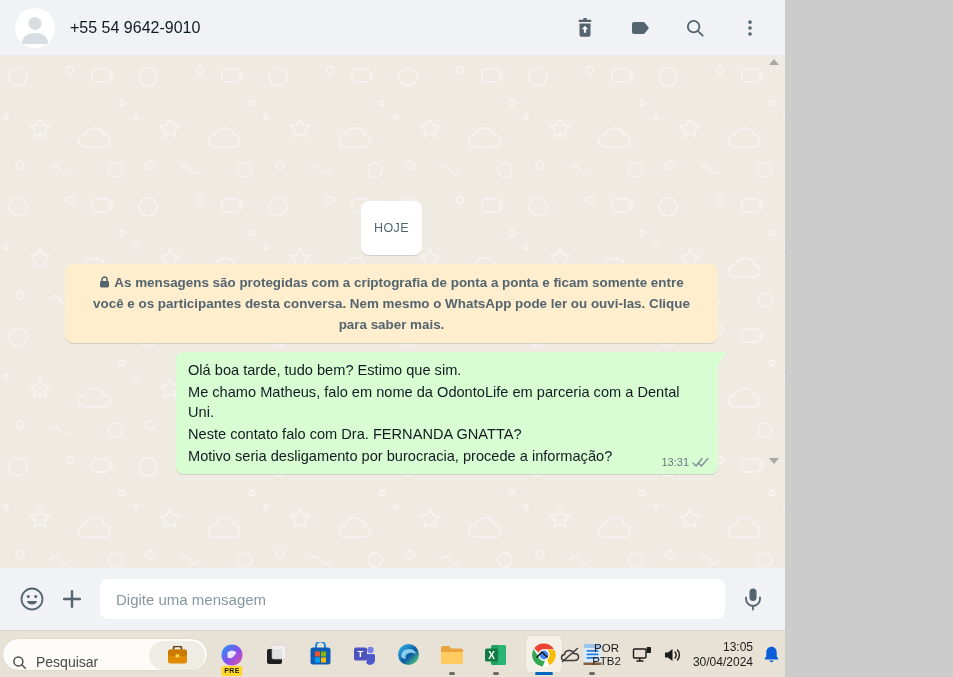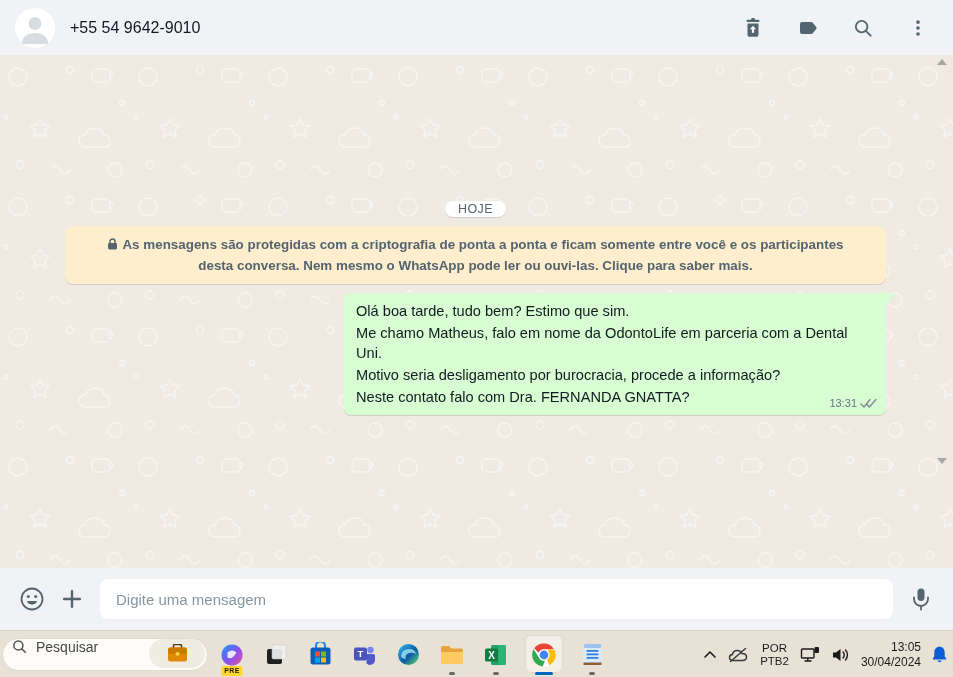--- a/index.html
+++ b/index.html
@@ -1,52 +1,52 @@
 <!DOCTYPE html>
 <html><head>
 <meta charset="utf-8">
 <style>
   * { margin:0; padding:0; box-sizing:border-box; }
   html,body { background:#ccc; }
   body { font-family:"Liberation Sans","DejaVu Sans",sans-serif; }
-  .app { position:relative; width:953px; height:677px; overflow:hidden; background:#efeae2; }
+  .app { position:relative; width:785px; height:677px; overflow:hidden; background:#efeae2; }
 
   
   .chat-header { position:relative; height:55px; background:#f0f2f5; display:flex; align-items:center; padding:0 18px 0 15px; z-index:5; }
   .avatar { width:40px; height:40px; border-radius:50%; background:#fff; overflow:hidden; flex:none; cursor:pointer; box-shadow:0 0 0 1px rgba(0,0,0,.04) inset; }
   .contact-name { margin-left:15px; font-size:16px; color:#111b21; cursor:pointer; }
   .header-actions { margin-left:auto; display:flex; align-items:center; gap:21px; }
   .icon-btn { width:34px; height:34px; border:none; background:transparent; display:flex; align-items:center; justify-content:center; cursor:pointer; border-radius:50%; }
 
   
   .chat-area { position:relative; height:513px; background:#efeae2; overflow:hidden; }
   .chat-pattern { position:absolute; inset:0; }
   .scroll-arrow { position:absolute; right:6px; width:0; height:0; border-left:5px solid transparent; border-right:5px solid transparent; cursor:pointer; }
   .scroll-up { top:4px; border-bottom:6px solid #a9a9a4; }
   .scroll-down { top:403px; border-top:6px solid #a9a9a4; }
   .chat-content { position:relative; display:flex; flex-direction:column; padding:146px 67px 0 65px; }
-  .date-badge { align-self:center; background:#fff; border-radius:8px; padding:1px 13px; font-size:12.5px; letter-spacing:.4px; color:#54656f; box-shadow:0 1px .5px rgba(11,20,26,.13); }
+  .date-badge { align-self:center; background:#fff; border-radius:8px; padding:20px 13px; font-size:12.5px; letter-spacing:.4px; color:#54656f; box-shadow:0 1px .5px rgba(11,20,26,.13); }
   .encryption-banner { margin-top:9px; background:#ffeecd; border-radius:8px; padding:8px 26px; text-align:center; font-size:13.4px; line-height:21px; color:#54656f; box-shadow:0 1px .5px rgba(11,20,26,.13); cursor:pointer;font-weight:bold; }
   .encryption-banner .lock { display:inline-block; vertical-align:-1px; margin-right:4px; }
   .message-row { display:flex; justify-content:flex-end; margin-top:9px; }
   .bubble { position:relative; background:#d9fdd3; border-radius:7px; border-top-right-radius:0; padding:8px 12px 8px 12px; max-width:542px; box-shadow:0 1px .5px rgba(11,20,26,.13); font-size:14.6px; color:#111b21; }
   .bubble-tail { position:absolute; top:0; right:-8px; }
   .msg-line { line-height:20px; }
   .msg-line + .msg-line { margin-top:2px; }
   .msg-meta { position:absolute; right:9px; bottom:6px; display:flex; align-items:center; gap:3px; font-size:11px; color:#667781; white-space:nowrap; }
 
   
   .composer { height:62px; background:#f0f2f5; display:flex; align-items:center; padding:0 12px; position:relative; z-index:5; }
   .composer .icon-btn { width:40px; height:40px; }
   .composer-input { flex:1; height:40px; margin:0 8px; border:none; outline:none; background:#fff; border-radius:8px; padding:0 16px; font-size:15px; color:#3b4a54; font-family:inherit; }
   .composer-input::placeholder { color:#8696a0; }
 
   
   .taskbar { position:relative; height:47px; background:#e8e2d6; border-top:1px solid #d9d3c5; }
-  .tb-search { position:absolute; left:2px; top:7px; width:206px; height:33px; border-radius:17px; background:#fdfcf9; border:1px solid #dfdace; display:flex; align-items:flex-start; padding-left:9px; cursor:pointer; }
+  .tb-search { position:absolute; left:2px; top:7px; width:206px; height:33px; border-radius:17px; background:#fdfcf9; border:1px solid #dfdace; display:flex; align-items:flex-end; padding-left:9px; cursor:pointer; }
   .tb-search-label { margin-left:9px; font-size:14px; color:#474747; }
   .search-highlight { margin-left:auto; margin-right:2px; width:56px; height:29px; border-radius:15px; background:#efece4; display:flex; align-items:center; justify-content:center; }
   .tb-apps { position:absolute; left:218px; top:0; height:47px; display:flex; align-items:center; gap:16px; }
   .tb-app { position:relative; width:28px; height:47px; display:flex; align-items:center; justify-content:center; cursor:pointer; }
   .tb-app .run-dot { position:absolute; bottom:3px; left:50%; transform:translateX(-50%); width:6px; height:3px; border-radius:2px; background:#6b6b68; }
   .tb-app.active { width:36px; }
   .tb-app.active .tile { position:absolute; inset:5px 0 6px 0; background:#f4f0e7; border-radius:5px; box-shadow:0 0 0 1px rgba(0,0,0,.03); }
   .tb-app.active .run-dot { width:18px; background:#0067c0; }
   .tb-app svg, .tb-app .ico { position:relative; }
   .pre-badge { position:absolute; bottom:2px; left:50%; transform:translateX(-50%); background:#ffd629; color:#211b00; font-size:7px; font-weight:bold; line-height:8px; padding:1px 3px; border-radius:2px; letter-spacing:.3px; }
@@ -135,22 +135,22 @@
         </svg><span>As mensagens são protegidas com a criptografia de ponta a ponta e ficam somente entre você e os participantes desta conversa. Nem mesmo o WhatsApp pode ler ou ouvi-las. Clique para saber mais.</span>
       </div>
 
       <div class="message-row">
         <div class="bubble">
           <svg class="bubble-tail" width="8" height="13" viewBox="0 0 8 13">
             <path d="M0 0 h8 l-8 13 z" fill="#d9fdd3"></path>
           </svg>
           <div class="msg-line">Olá boa tarde, tudo bem? Estimo que sim.</div>
           <div class="msg-line">Me chamo Matheus, falo em nome da OdontoLife em parceria com a Dental Uni.</div>
+          <div class="msg-line">Neste contato falo com Dra. FERNANDA GNATTA?</div>
           <div class="msg-line">Motivo seria desligamento por burocracia, procede a informação?</div>
-          <div class="msg-line">Neste contato falo com Dra. FERNANDA GNATTA?</div>
           <div class="msg-meta">
             <span>13:31</span>
             <svg width="17" height="11" viewBox="0 0 17 11" fill="none">
               <path d="M1 6 l3 3 L10 1.5" stroke="#849199" stroke-width="1.5" stroke-linecap="round" stroke-linejoin="round"></path>
               <path d="M7 6.6 l2.4 2.4 L15.9 1.5" stroke="#849199" stroke-width="1.5" stroke-linecap="round" stroke-linejoin="round"></path>
             </svg>
           </div>
         </div>
       </div>
     </div>

